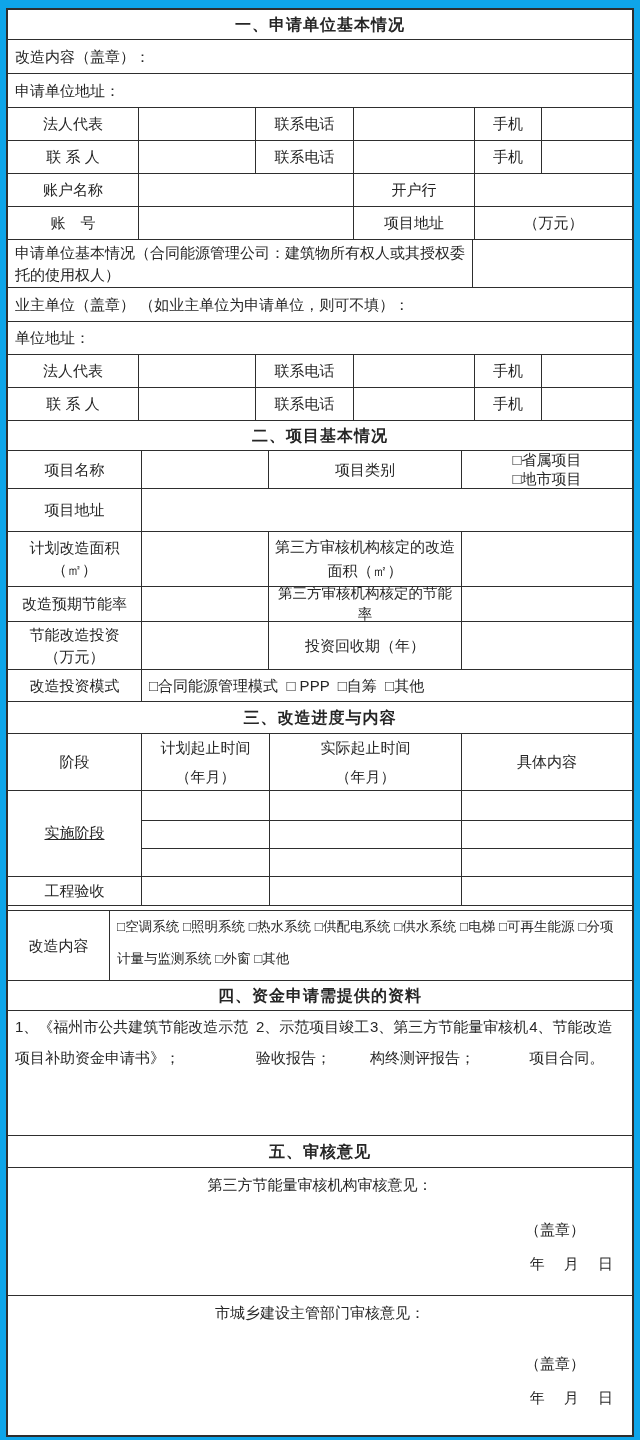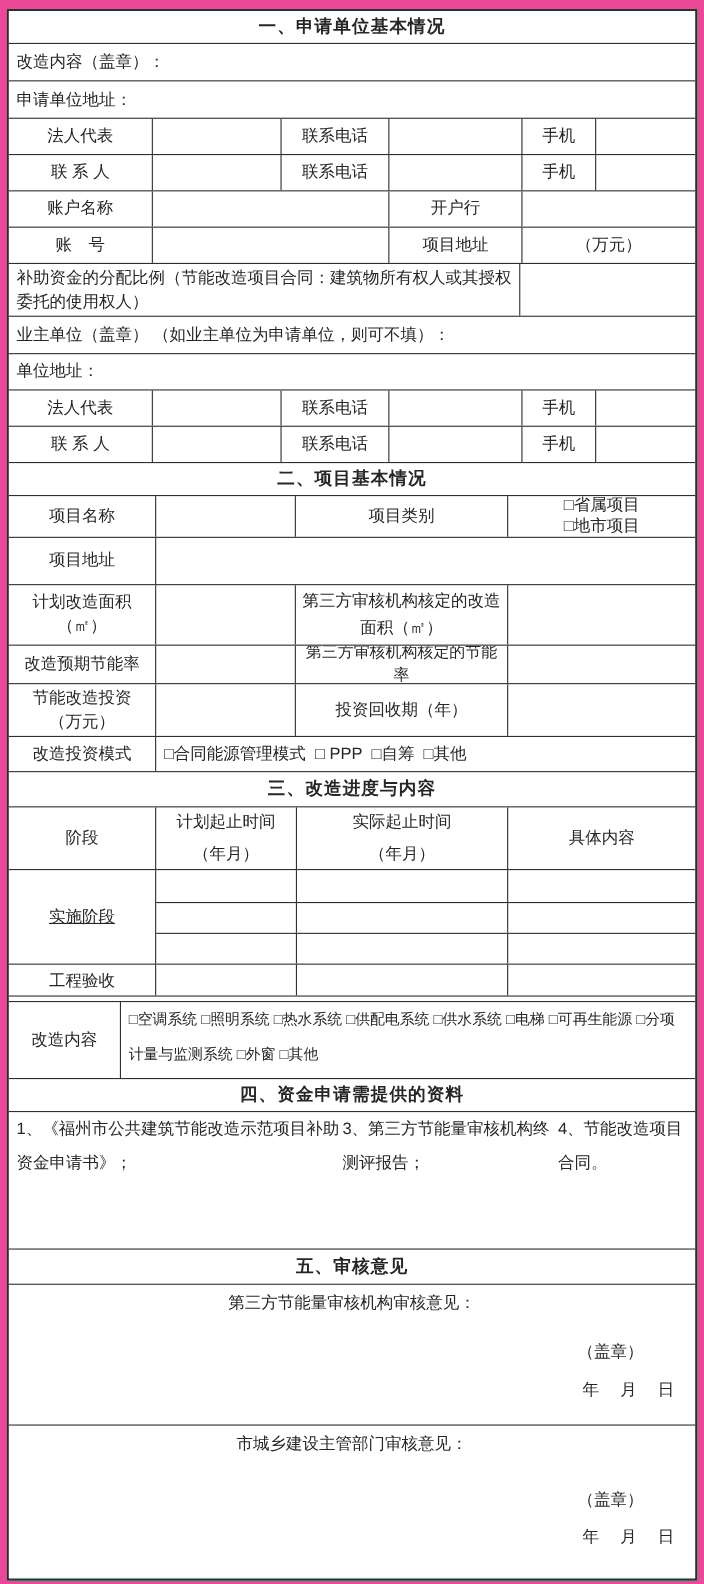--- a/index.html
+++ b/index.html
@@ -2,21 +2,21 @@
 <html><head>
 <meta charset="utf-8">
 <style>
   * { box-sizing: border-box; }
   html,body { margin:0; padding:0; }
   body {
     width:640px; height:1440px; background:#fbfbfb;
     font-family:"Liberation Sans","DejaVu Sans",sans-serif;
     color:#262626;
   }
-  .page { position:relative; width:640px; height:1440px; background:#ec4899; }
+  .page { position:relative; width:640px; height:1440px; background:#0ea5e9; }
   .form-table {
     position:absolute; left:6px; top:8px; width:628px;
     background:#fff; border:2px solid #2e2e2e;
   }
   .row { display:flex; border-bottom:1.5px solid #2e2e2e; }
   .row.last { border-bottom:none; }
   .cell {
     border-right:1.5px solid #2e2e2e;
     display:flex; align-items:center; justify-content:center;
     text-align:center; font-size:15px; line-height:1.45; overflow:hidden;
@@ -100,21 +100,21 @@
     </div>
 
     <div class="row" style="height:33px">
       <div class="cell wa0">账　号</div>
       <div class="cell wb1"></div>
       <div class="cell wa3">项目地址</div>
       <div class="cell end grow">（万元）</div>
     </div>
 
     <div class="row" style="height:48px">
-      <div class="cell wA left">补助资金的分配比例（节能改造项目合同：建筑物所有权人或其授权委托的使用权人）</div>
+      <div class="cell wA left">申请单位基本情况（合同能源管理公司：建筑物所有权人或其授权委托的使用权人）</div>
       <div class="cell end grow"></div>
     </div>
 
     <div class="row" style="height:34px">
       <div class="cell end grow left">业主单位（盖章） （如业主单位为申请单位，则可不填）：</div>
     </div>
 
     <div class="row" style="height:33px">
       <div class="cell end grow left">单位地址：</div>
     </div>
@@ -227,20 +227,21 @@
       <div class="cell end grow left top pre options">□空调系统 □照明系统 □热水系统 □供配电系统 □供水系统 □电梯 □可再生能源 □分项计量与监测系统 □外窗 □其他</div>
     </div>
 
     <div class="row section-header" style="height:30px">
       <div class="cell end grow">四、资金申请需提供的资料</div>
     </div>
 
     <div class="row" style="height:125px">
       <div class="cell end grow left top materials" style="display:flex;">
         <div class="item">1、《福州市公共建筑节能改造示范项目补助资金申请书》；</div>
+        <div class="item">2、示范项目竣工验收报告；</div>
         <div class="item">3、第三方节能量审核机构终测评报告；</div>
         <div class="item">4、节能改造项目合同。</div>
       </div>
     </div>
 
     <div class="row section-header" style="height:32px">
       <div class="cell end grow">五、审核意见</div>
     </div>
 
     <div class="row" style="height:128px">

